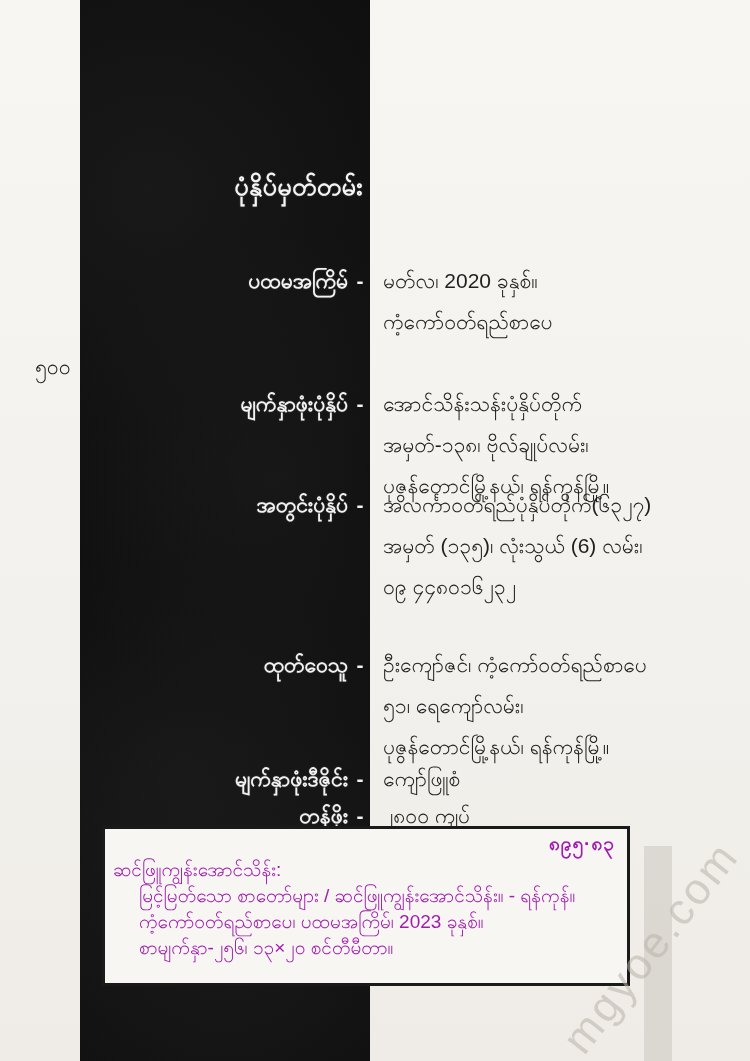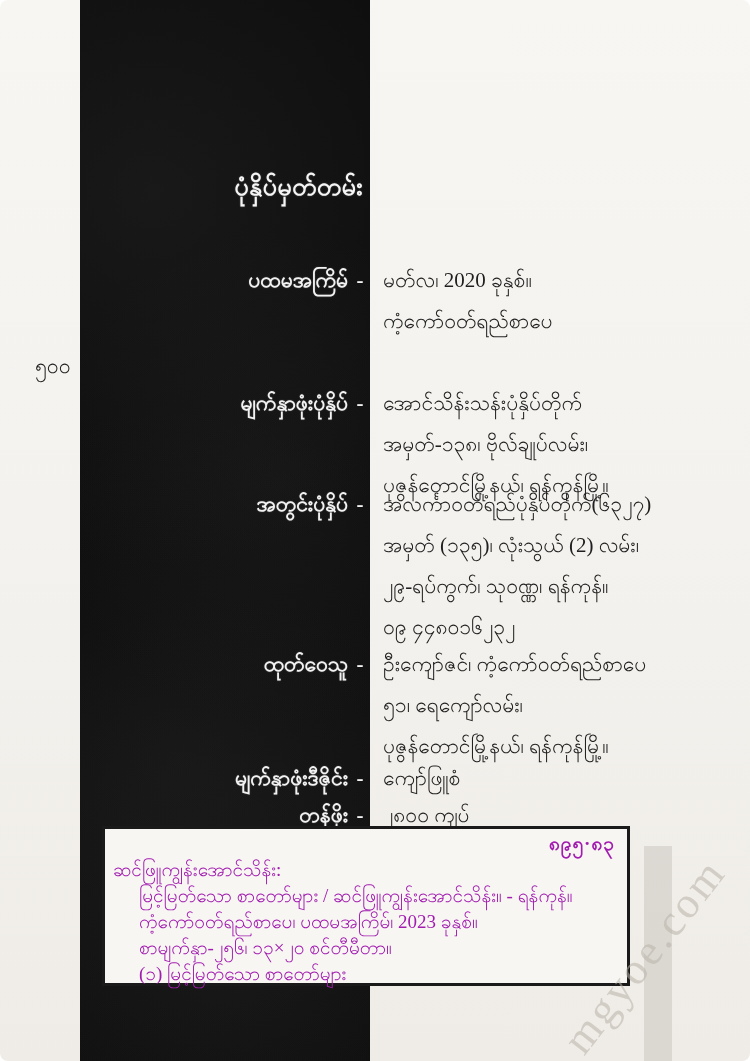--- a/index.html
+++ b/index.html
@@ -1,22 +1,21 @@
 <!DOCTYPE html>
 <html><head>
 <meta charset="utf-8">
 <style>
   html,body{margin:0;padding:0;background:#ffffff;}
   .page{
     position:relative;
     width:750px;height:1061px;
     background:linear-gradient(180deg,#f7f6f3 0%,#f3f1ed 60%,#efece7 100%);
     overflow:hidden;
-    font-family:Liberation Serif, serif;
-    border-radius:8px;
+    font-family:Liberation Sans, sans-serif;
   }
   .black-panel{
     position:absolute;left:80px;top:0;width:290px;height:1061px;
     background-color:#0c0c0c;
     background-image:
       radial-gradient(circle at 25% 18%, rgba(70,70,70,.22), transparent 42%),
       radial-gradient(circle at 70% 45%, rgba(60,60,60,.18), transparent 40%),
       radial-gradient(circle at 35% 72%, rgba(75,75,75,.16), transparent 45%),
       radial-gradient(circle at 55% 92%, rgba(55,55,55,.2), transparent 38%);
   }
@@ -99,22 +98,21 @@
       <div class="value-line">အမှတ်-၁၃၈၊ ဗိုလ်ချုပ်လမ်း၊</div>
       <div class="value-line">ပုဇွန်တောင်မြို့နယ်၊ ရန်ကုန်မြို့။</div>
     </div>
   </div>
 
   <div class="entry" style="top:484px">
     <div class="entry-label">အတွင်းပုံနှိပ်</div>
     <div class="entry-dash">-</div>
     <div class="entry-value">
       <div class="value-line">အလင်္ကာဝတ်ရည်ပုံနှိပ်တိုက်(၆၃၂၇)</div>
-      <div class="value-line">အမှတ် (၁၃၅)၊ လုံးသွယ် (2) လမ်း၊</div>
-      <div class="value-line">၂၉-ရပ်ကွက်၊ သုဝဏ္ဏ၊ ရန်ကုန်။</div>
+      <div class="value-line">အမှတ် (၁၃၅)၊ လုံးသွယ် (6) လမ်း၊</div>
       <div class="value-line">၀၉ ၄၄၈၀၁၆၂၃၂</div>
     </div>
   </div>
 
   <div class="entry" style="top:644px">
     <div class="entry-label">ထုတ်ဝေသူ</div>
     <div class="entry-dash">-</div>
     <div class="entry-value">
       <div class="value-line">ဦးကျော်ဇင်၊ ကံ့ကော်ဝတ်ရည်စာပေ</div>
       <div class="value-line">၅၁၊ ရေကျော်လမ်း၊</div>
@@ -137,18 +135,17 @@
       <div class="value-line">၂၈၀၀ ကျပ်</div>
     </div>
   </div>
 
   <div class="catalog-box">
     <div class="call-number">၈၉၅·၈၃</div>
     <div class="author-heading">ဆင်ဖြူကျွန်းအောင်သိန်း:</div>
     <div class="catalog-line">မြင့်မြတ်သော စာတော်များ / ဆင်ဖြူကျွန်းအောင်သိန်း။ - ရန်ကုန်။</div>
     <div class="catalog-line">ကံ့ကော်ဝတ်ရည်စာပေ၊ ပထမအကြိမ်၊ 2023 ခုနှစ်။</div>
     <div class="catalog-line">စာမျက်နှာ-၂၅၆၊ ၁၃×၂၀ စင်တီမီတာ။</div>
-    <div class="catalog-line">(၁) မြင့်မြတ်သော စာတော်များ</div>
   </div>
 
   <div class="watermark">mgyoe.com</div>
 
 </div>
 
 </body></html>

